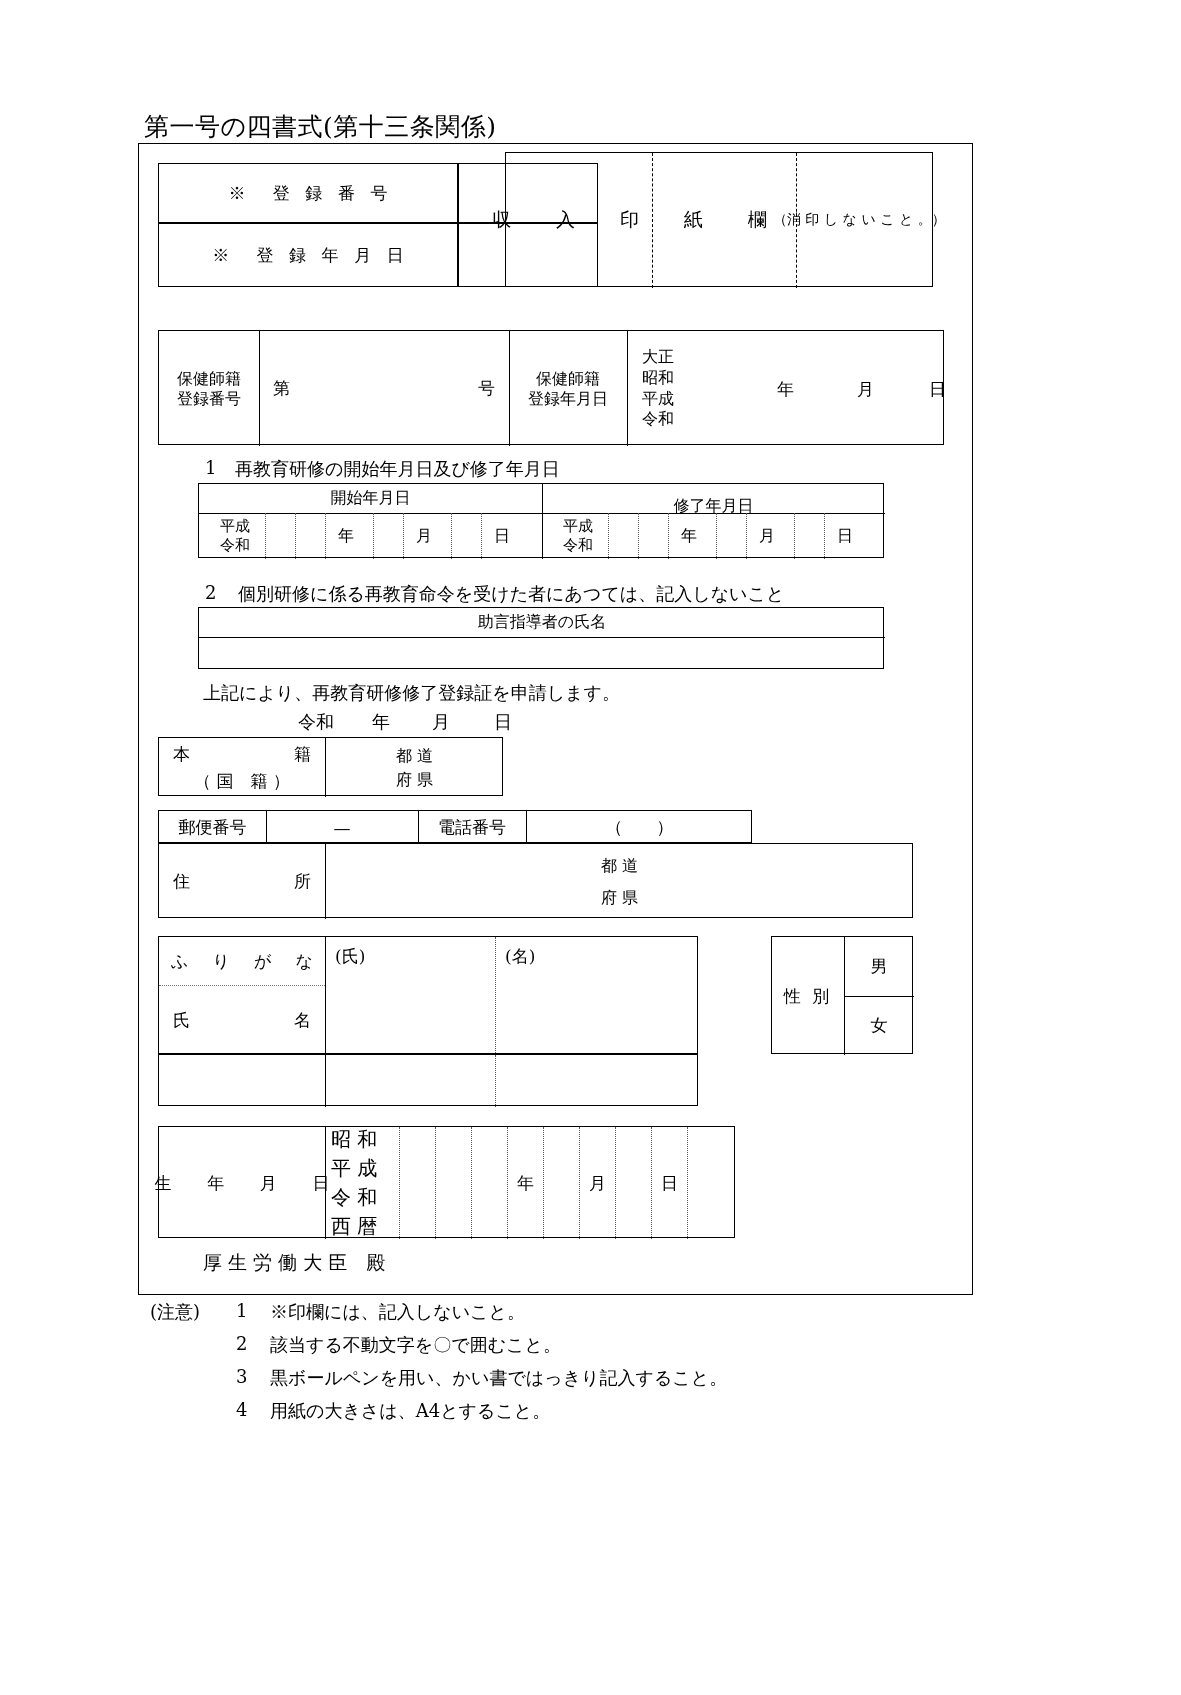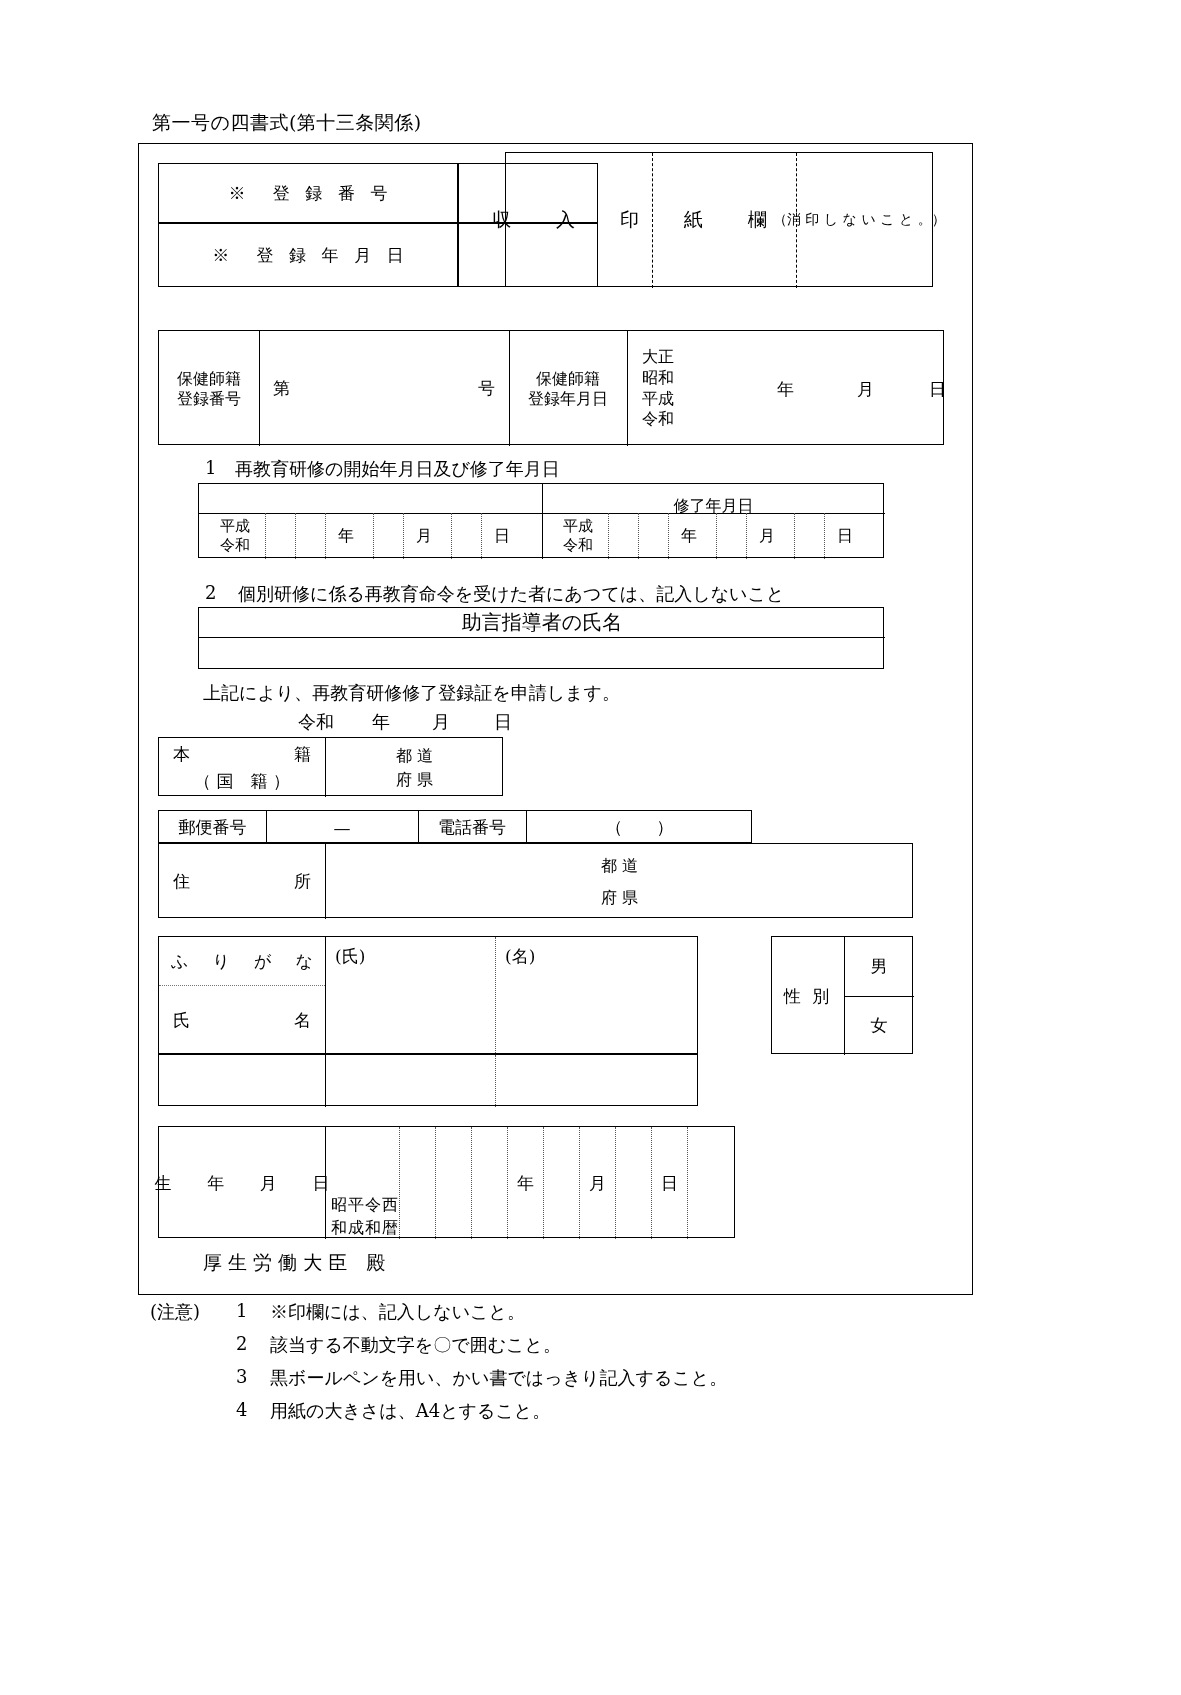--- a/index.html
+++ b/index.html
@@ -12,22 +12,22 @@
     font-family: "DejaVu Serif", "Liberation Serif", serif;
     color: #000;
     position: relative;
     overflow: hidden;
   }
   .page { position: relative; width: 1181px; height: 1695px; }
 
   
   .form-code {
     position: absolute;
-    left: 152px; top: 110px;
-    font-size: 19px;
+    left: 144px; top: 110px;
+    font-size: 25px;
     letter-spacing: 0.5px;
     white-space: nowrap;
   }
 
   
   .outer-frame {
     position: absolute;
     left: 138px; top: 143px;
     width: 835px; height: 1152px;
     border: 1.5px solid #000;
@@ -164,20 +164,23 @@
     </div>
   </div>
 
   <div class="plain-text" style="left:205px; top:457px;">1</div>
   <div class="plain-text" style="left:235px; top:457px;">再教育研修の開始年月日及び修了年月日</div>
 
   <div class="box" style="left:198px; top:483px; width:686px; height:75px;">
     <div class="vline" style="left:343px; top:0; height:75px;"></div>
     <div class="hline" style="left:0; top:29px; width:686px;"></div>
 
+    <div style="position:absolute; left:0; top:0; width:343px; height:29px;">
+      <div class="ctext" style="font-size:16px;">開始年月日</div>
+    </div>
     <div style="position:absolute; left:343px; top:8px; width:343px; height:29px;">
       <div class="ctext" style="font-size:16px;">修了年月日</div>
     </div>
 
     <div style="position:absolute; left:0; top:29px; width:343px; height:46px;">
       <div class="vdot" style="left:66px; top:0; height:46px;"></div>
       <div class="vdot" style="left:96px; top:0; height:46px;"></div>
       <div class="vdot" style="left:126px; top:0; height:46px;"></div>
       <div class="vdot" style="left:174px; top:0; height:46px;"></div>
       <div class="vdot" style="left:204px; top:0; height:46px;"></div>
@@ -209,21 +212,21 @@
       <div style="position:absolute; left:295px; top:50%; transform:translateY(-50%); font-size:16px;">日</div>
     </div>
   </div>
 
   <div class="plain-text" style="left:205px; top:582px;">2</div>
   <div class="plain-text" style="left:238px; top:582px;">個別研修に係る再教育命令を受けた者にあつては、記入しないこと</div>
 
   <div class="box" style="left:198px; top:607px; width:686px; height:62px;">
     <div class="hline" style="left:0; top:29px; width:686px;"></div>
     <div style="position:absolute; left:0; top:0; width:686px; height:29px;">
-      <div class="ctext" style="font-size:20px;">助言指導者の氏名</div>
+      <div class="ctext" style="font-size:16px;">助言指導者の氏名</div>
     </div>
     <div style="position:absolute; left:0; top:29px; width:686px; height:33px;">
       <div class="ctext" style="font-size:16px;"></div>
     </div>
   </div>
 
   <div class="plain-text" style="left:203px; top:681px;">上記により、再教育研修修了登録証を申請します。</div>
   <div class="plain-text" style="left:298px; top:710px;">令和</div>
   <div class="plain-text" style="left:372px; top:710px;">年</div>
   <div class="plain-text" style="left:432px; top:710px;">月</div>
@@ -333,21 +336,21 @@
       <div class="vdot" style="left:74px; top:0; height:112px;"></div>
       <div class="vdot" style="left:110px; top:0; height:112px;"></div>
       <div class="vdot" style="left:146px; top:0; height:112px;"></div>
       <div class="vdot" style="left:182px; top:0; height:112px;"></div>
       <div class="vdot" style="left:218px; top:0; height:112px;"></div>
       <div class="vdot" style="left:254px; top:0; height:112px;"></div>
       <div class="vdot" style="left:290px; top:0; height:112px;"></div>
       <div class="vdot" style="left:326px; top:0; height:112px;"></div>
       <div class="vdot" style="left:362px; top:0; height:112px;"></div>
 
-      <div style="position:absolute; left:6px; top:0; width:68px; height:112px; display:flex; flex-direction:row; align-items:flex-end; justify-content:center; font-size:16px; line-height:1.45;">
+      <div style="position:absolute; left:6px; top:0; width:68px; height:112px; display:flex; flex-direction:column; align-items:flex-start; justify-content:center; font-size:20px; line-height:1.45;">
         <span>昭 和</span>
         <span>平 成</span>
         <span>令 和</span>
         <span>西 暦</span>
       </div>
 
       <div style="position:absolute; left:192px; top:50%; transform:translateY(-50%); font-size:17px;">年</div>
       <div style="position:absolute; left:264px; top:50%; transform:translateY(-50%); font-size:17px;">月</div>
       <div style="position:absolute; left:336px; top:50%; transform:translateY(-50%); font-size:17px;">日</div>
     </div>

